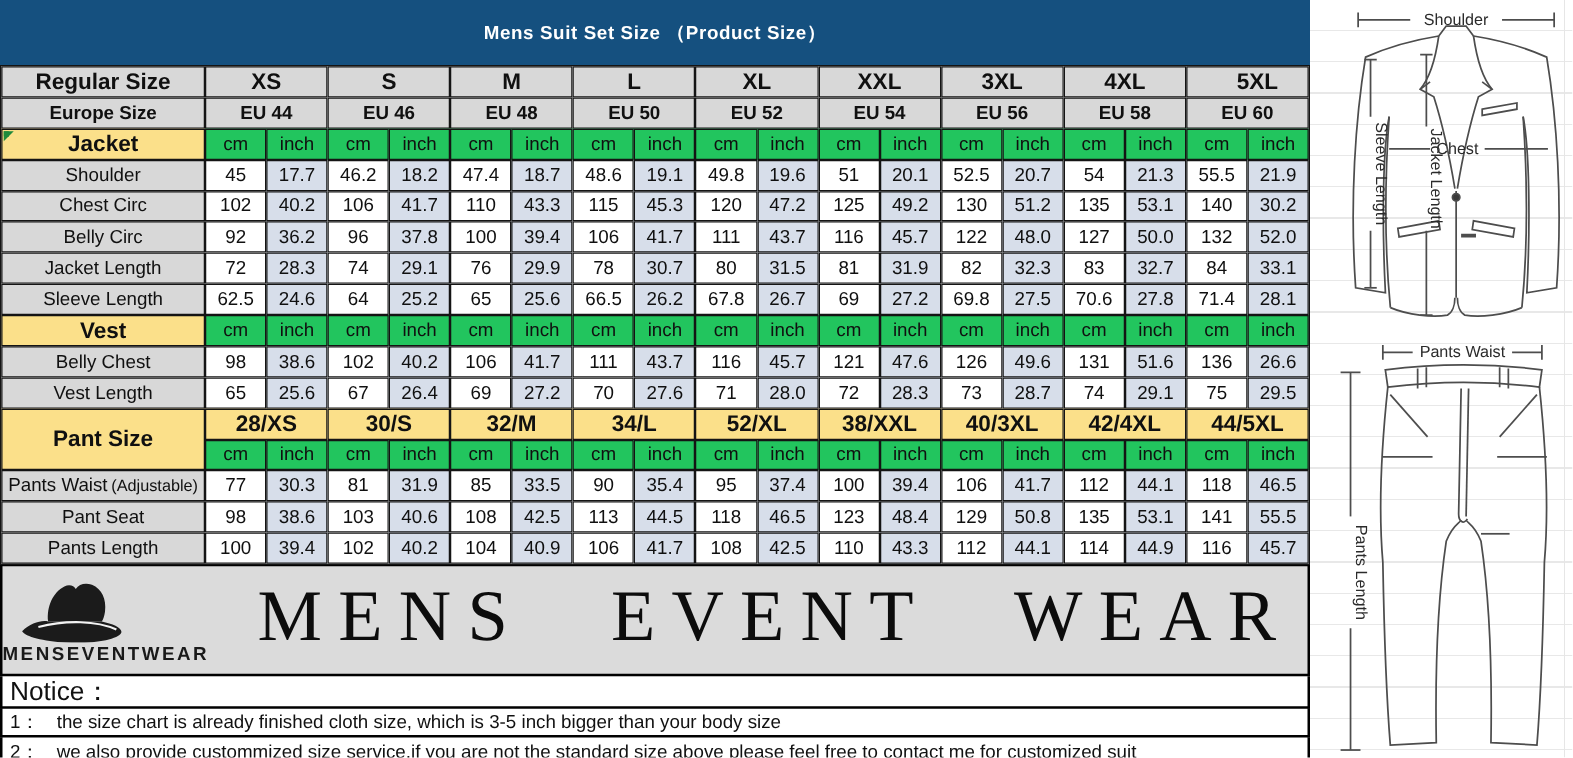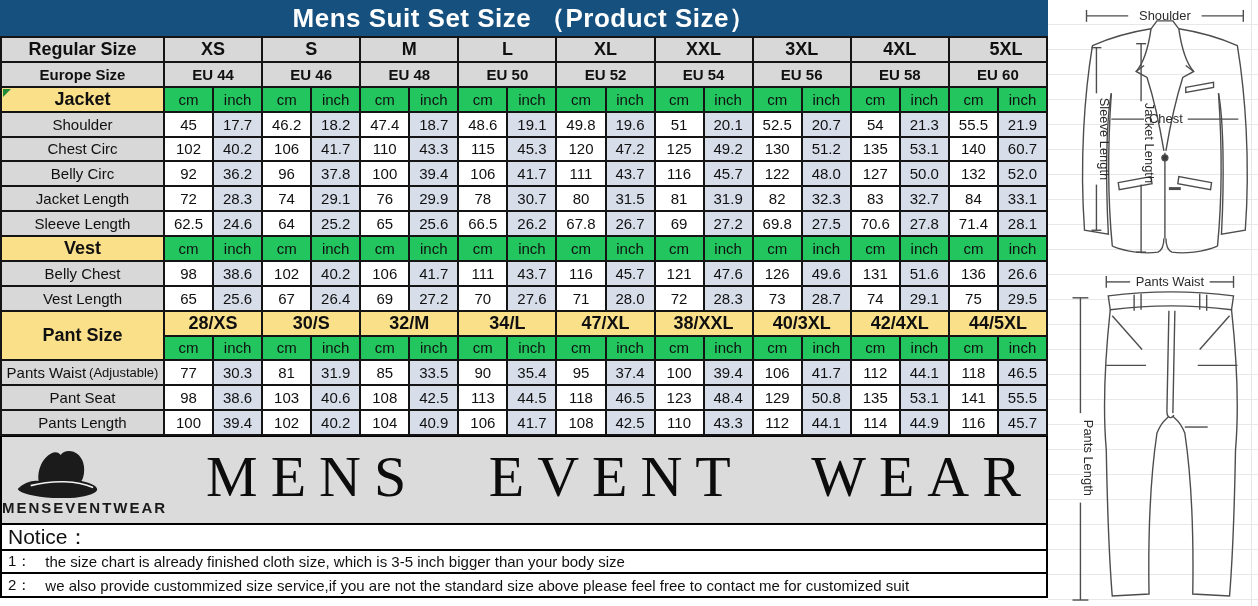--- a/index.html
+++ b/index.html
@@ -3,23 +3,23 @@
 <meta charset="utf-8">
 <style>
   * { box-sizing: border-box; margin: 0; padding: 0; }
   body { background: #fff; font-family: "Liberation Sans", "DejaVu Sans", sans-serif; }
   .canvas { position: relative; width: 1258px; height: 606px; background: #fff; overflow: hidden; }
 
   
   .left { position: absolute; left: 0; top: 0; width: 1048px; height: 606px; }
 
   .title-bar {
-    height: 36px; background: #15507F; color: #fff;
+    height: 52px; background: #15507F; color: #fff;
     display: flex; align-items: center; justify-content: center;
-    font-size: 26px; font-weight: bold; letter-spacing: .5px;
+    font-size: 15px; font-weight: bold; letter-spacing: .5px;
   }
 
   .grid {
     width: 1048px; height: 400px; border: 1px solid #141414;
     display: grid;
     grid-template-columns: 163px repeat(18, 1fr);
     grid-template-rows: repeat(16, 1fr);
   }
   .c {
     border: 1px solid #141414; display: flex; align-items: center; justify-content: center;
@@ -147,21 +147,21 @@
         <div class="c inv">45.3</div>
         <div class="c cmv">120</div>
         <div class="c inv">47.2</div>
         <div class="c cmv">125</div>
         <div class="c inv">49.2</div>
         <div class="c cmv">130</div>
         <div class="c inv">51.2</div>
         <div class="c cmv">135</div>
         <div class="c inv">53.1</div>
         <div class="c cmv">140</div>
-        <div class="c inv">60.7</div>
+        <div class="c inv">30.2</div>
         <div class="c lab">Belly Circ</div>
         <div class="c cmv">92</div>
         <div class="c inv">36.2</div>
         <div class="c cmv">96</div>
         <div class="c inv">37.8</div>
         <div class="c cmv">100</div>
         <div class="c inv">39.4</div>
         <div class="c cmv">106</div>
         <div class="c inv">41.7</div>
         <div class="c cmv">111</div>
@@ -267,21 +267,21 @@
         <div class="c inv">28.7</div>
         <div class="c cmv">74</div>
         <div class="c inv">29.1</div>
         <div class="c cmv">75</div>
         <div class="c inv">29.5</div>
         <div class="c sec b" style="grid-row: span 2;">Pant Size</div>
         <div class="c sec b" style="grid-column: span 2;">28/XS</div>
         <div class="c sec b" style="grid-column: span 2;">30/S</div>
         <div class="c sec b" style="grid-column: span 2;">32/M</div>
         <div class="c sec b" style="grid-column: span 2;">34/L</div>
-        <div class="c sec b" style="grid-column: span 2;">47/XL</div>
+        <div class="c sec b" style="grid-column: span 2;">52/XL</div>
         <div class="c sec b" style="grid-column: span 2;">38/XXL</div>
         <div class="c sec b" style="grid-column: span 2;">40/3XL</div>
         <div class="c sec b" style="grid-column: span 2;">42/4XL</div>
         <div class="c sec b" style="grid-column: span 2;">44/5XL</div>
         <div class="c unit">cm</div>
         <div class="c unit">inch</div>
         <div class="c unit">cm</div>
         <div class="c unit">inch</div>
         <div class="c unit">cm</div>
         <div class="c unit">inch</div>

